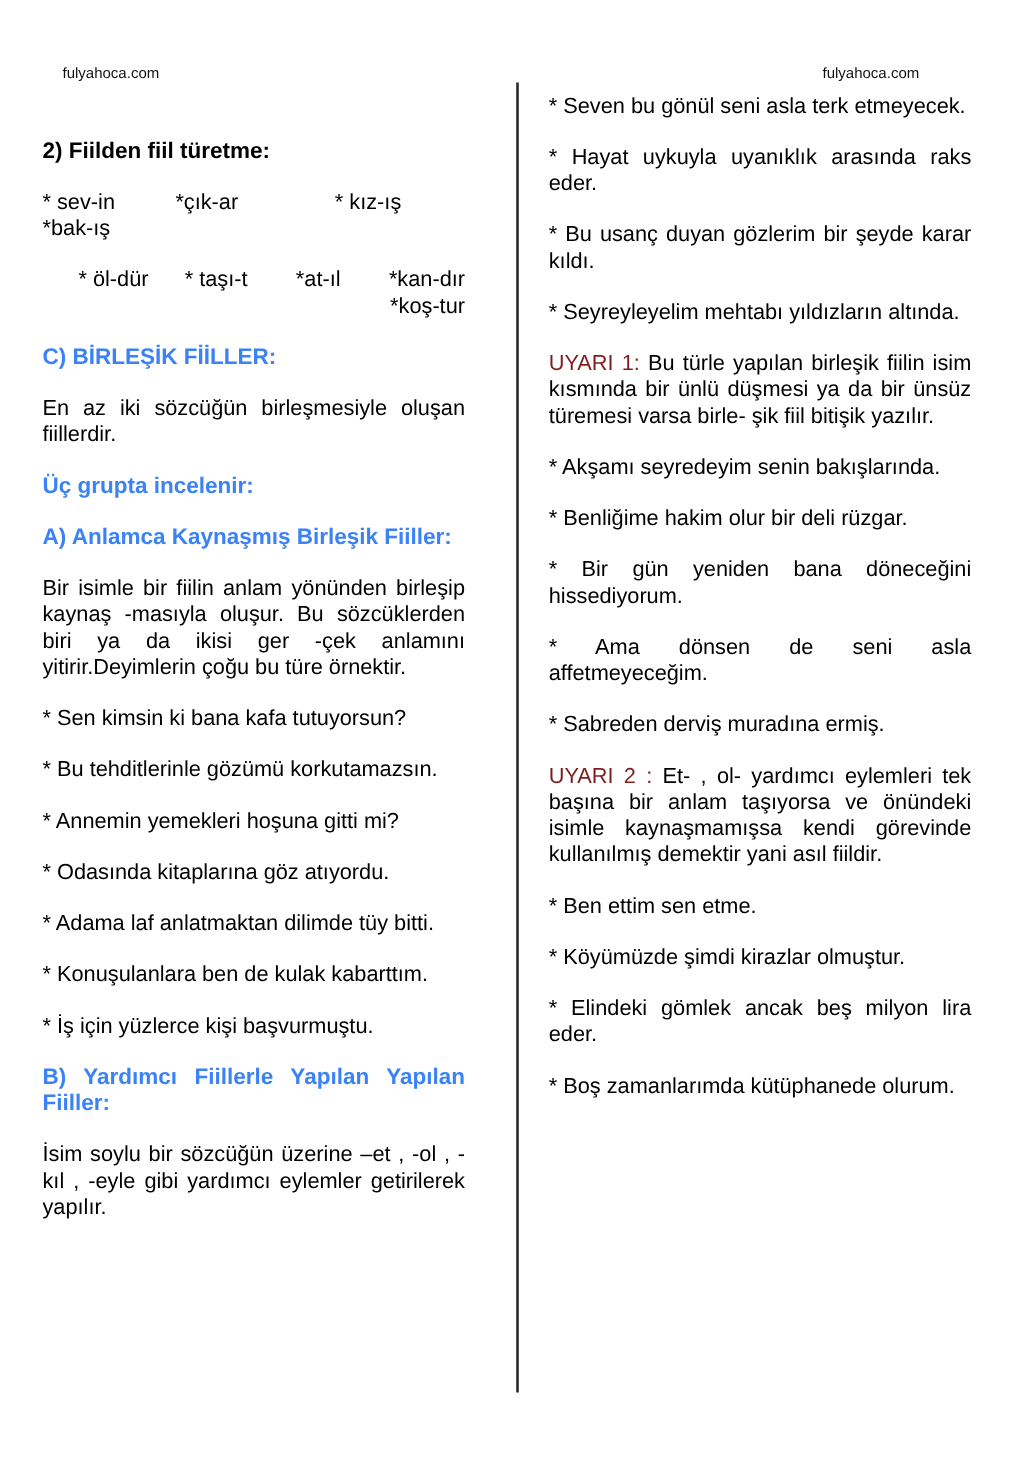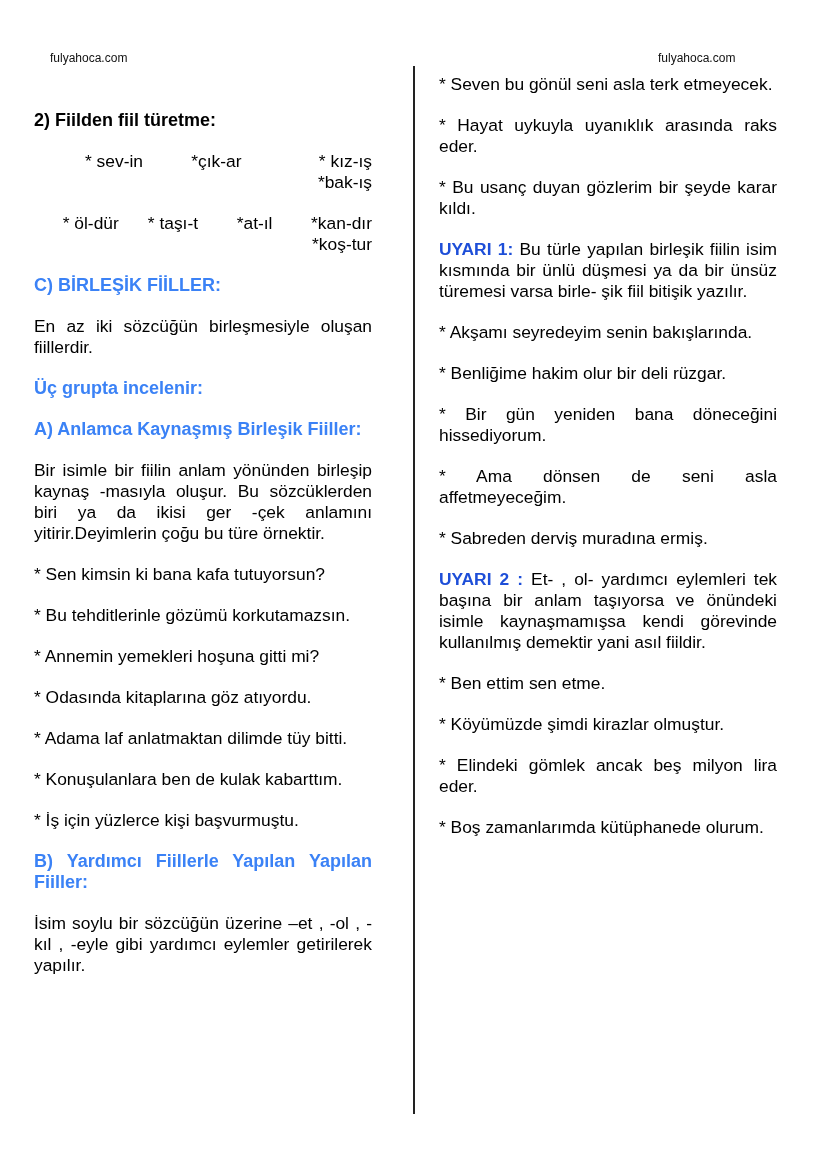--- a/index.html
+++ b/index.html
@@ -7,32 +7,32 @@
            font-family: "Liberation Sans", sans-serif; color: #000; }
     .site-left { position: absolute; left: 50px; top: 51px; font-size: 12px; color: #111; }
     .site-right { position: absolute; left: 658px; top: 51px; font-size: 12px; color: #111; }
     .divider { position: absolute; left: 413px; top: 66px; width: 2px; height: 1048px; background: #222; }
     .col { position: absolute; width: 338px; font-size: 17.4px; line-height: 21px; }
     .col-left { left: 34px; top: 110px; }
     .col-right { left: 439px; top: 69px; }
     .p { margin: 5px 0 20px 0; text-align: justify; }
     .h-black { font-weight: bold; font-size: 18px; margin: 0 0 20px 0; }
     .h-red { color: #3b82f6; font-weight: bold; font-size: 18px; margin: 0 0 20px 0; text-align: justify; }
-    .warn-label { color: #1d4ed8; font-weight: bold; }
+    .warn-label { color: #7f1d1d; font-weight: normal; }
   </style>
 </head>
 <body>
 
 <div class="site-left">fulyahoca.com</div>
 <div class="site-right">fulyahoca.com</div>
 <div class="divider"></div>
 
 <div class="col col-left">
   <p class="h-black">2) Fiilden fiil türetme:</p>
-  <p class="p" style="white-space:pre-wrap;text-align:right;">* sev-in          *çık-ar                * kız-ış          *bak-ış</p>
+  <p class="p" style="white-space:pre-wrap;text-align:left;">* sev-in          *çık-ar                * kız-ış          *bak-ış</p>
   <p class="p" style="white-space:pre-wrap;text-align:right;">* öl-dür      * taşı-t        *at-ıl        *kan-dır      *koş-tur</p>
   <p class="h-red">C) BİRLEŞİK FİİLLER:</p>
   <p class="p">En az iki sözcüğün birleşmesiyle oluşan fiillerdir.</p>
   <p class="h-red">Üç grupta incelenir:</p>
   <p class="h-red" style="text-align-last:left;">A) Anlamca Kaynaşmış Birleşik Fiiller:</p>
   <p class="p">Bir isimle bir fiilin anlam yönünden birleşip kaynaş -masıyla oluşur. Bu sözcüklerden biri  ya da ikisi ger -çek anlamını yitirir.Deyimlerin çoğu bu türe örnektir.</p>
   <p class="p">* Sen kimsin ki bana kafa tutuyorsun?</p>
   <p class="p">* Bu tehditlerinle gözümü korkutamazsın.</p>
   <p class="p">* Annemin yemekleri hoşuna gitti mi?</p>
   <p class="p">* Odasında kitaplarına göz atıyordu.</p>
@@ -40,20 +40,21 @@
   <p class="p">* Konuşulanlara ben de kulak kabarttım.</p>
   <p class="p">* İş için yüzlerce kişi başvurmuştu.</p>
   <p class="h-red">B) Yardımcı Fiillerle Yapılan Yapılan Fiiller:</p>
   <p class="p"> İsim soylu bir sözcüğün üzerine –et , -ol , -kıl , -eyle  gibi yardımcı eylemler getirilerek yapılır.</p>
 </div>
 
 <div class="col col-right">
   <p class="p">* Seven bu gönül seni asla terk etmeyecek.</p>
   <p class="p">* Hayat uykuyla uyanıklık arasında raks eder.</p>
   <p class="p">* Bu usanç duyan gözlerim bir şeyde karar kıldı.</p>
+  <p class="p">* Seyreyleyelim mehtabı yıldızların altında.</p>
   <p class="p"><span class="warn-label">UYARI 1:</span><span> Bu türle yapılan birleşik fiilin isim kısmında bir ünlü düşmesi ya da bir ünsüz türemesi varsa birle- şik fiil bitişik yazılır.</span></p>
   <p class="p">* Akşamı seyredeyim senin bakışlarında.</p>
   <p class="p">* Benliğime hakim olur bir deli rüzgar.</p>
   <p class="p">* Bir gün yeniden bana döneceğini hissediyorum.</p>
   <p class="p">* Ama dönsen de seni asla affetmeyeceğim.</p>
   <p class="p">* Sabreden derviş muradına ermiş.</p>
   <p class="p"><span class="warn-label">UYARI 2 :</span><span> Et- , ol- yardımcı eylemleri tek başına bir anlam taşıyorsa  ve önündeki isimle kaynaşmamışsa kendi görevinde kullanılmış demektir yani asıl fiildir.</span></p>
   <p class="p">* Ben ettim sen etme.</p>
   <p class="p">* Köyümüzde şimdi kirazlar olmuştur.</p>
   <p class="p">* Elindeki gömlek ancak beş milyon lira eder.</p>

